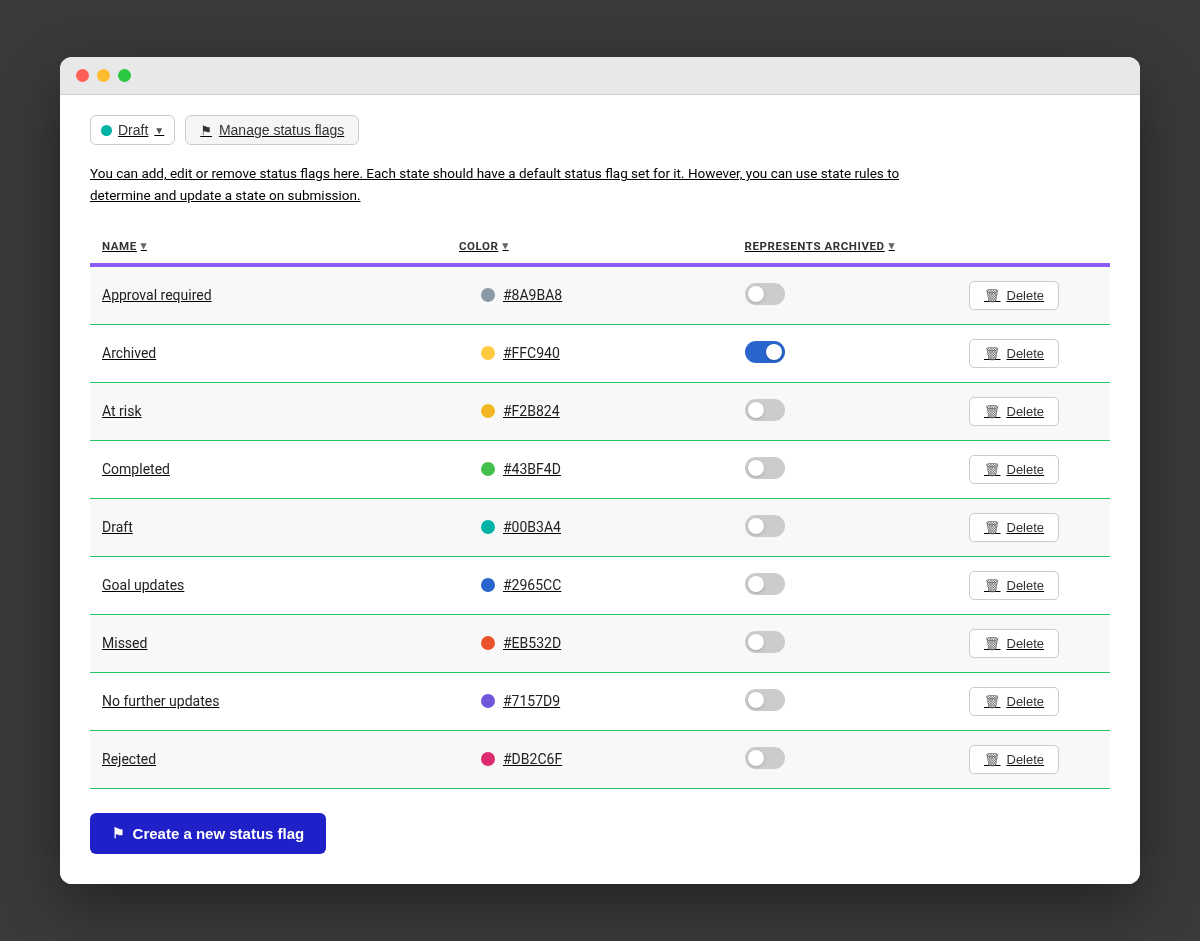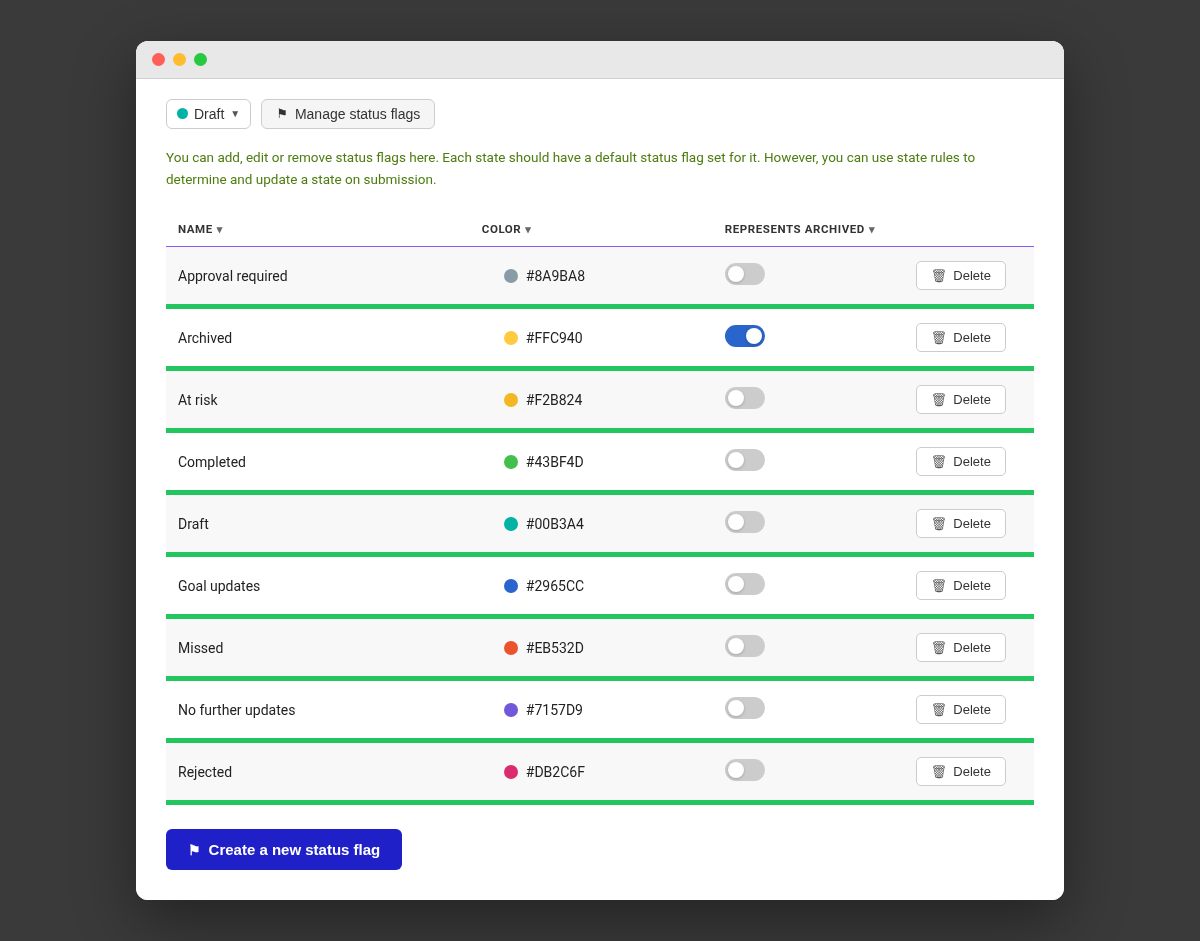--- a/index.html
+++ b/index.html
@@ -5,25 +5,26 @@
     * { box-sizing: border-box; margin: 0; padding: 0; }
     body {
       background: #3a3a3a;
       display: flex;
       justify-content: center;
       align-items: center;
       min-height: 100vh;
       font-family: -apple-system, BlinkMacSystemFont, 'Segoe UI', Roboto, sans-serif;
     }
     .window {
-      width: 928px;
+      width: 1080px;
       background: #fff;
       border-radius: 12px;
       overflow: hidden;
       box-shadow: 0 20px 60px rgba(0,0,0,0.4);
+      text-decoration: underline;
     }
     .titlebar {
       background: #e8e8e8;
       padding: 12px 16px;
       display: flex;
       align-items: center;
       gap: 8px;
       border-bottom: 1px solid #d0d0d0;
     }
     .traffic-light {
@@ -77,31 +78,31 @@
       cursor: pointer;
       font-size: 14px;
       color: #333;
       font-weight: 500;
     }
     .flag-icon-sm {
       font-size: 13px;
     }
     .description {
       font-size: 13.5px;
-      color: #4d7c0f;
+      color: #000000;
       line-height: 1.6;
       margin-bottom: 22px;
       max-width: 860px;
     }
     .table {
       width: 100%;
       border-collapse: collapse;
     }
     .table thead tr {
-      border-bottom: 1px solid #8b5cf6;
+      border-bottom: 4px solid #8b5cf6;
     }
     .table thead th {
       text-align: left;
       font-size: 11.5px;
       font-weight: 700;
       letter-spacing: 0.05em;
       color: #333;
       padding: 10px 12px;
       text-transform: uppercase;
     }
@@ -112,21 +113,21 @@
     .th-inner {
       display: flex;
       align-items: center;
       gap: 4px;
     }
     .th-arrow {
       font-size: 11px;
       color: #666;
     }
     .table tbody tr {
-      border-bottom: 5px solid #22c55e;
+      border-bottom: 1px solid #22c55e;
     }
     .table tbody tr:nth-child(odd) {
       background: #f8f8f8;
     }
     .table tbody tr:nth-child(even) {
       background: #fff;
     }
     .table tbody td {
       padding: 14px 12px;
       font-size: 14px;

